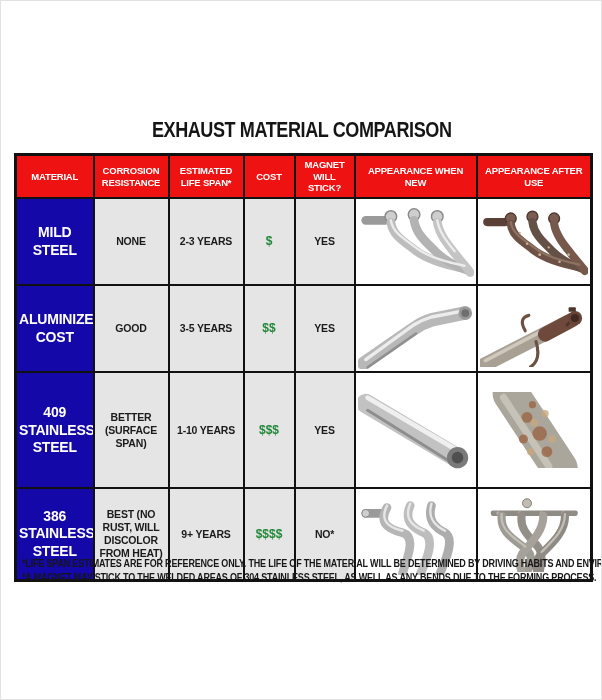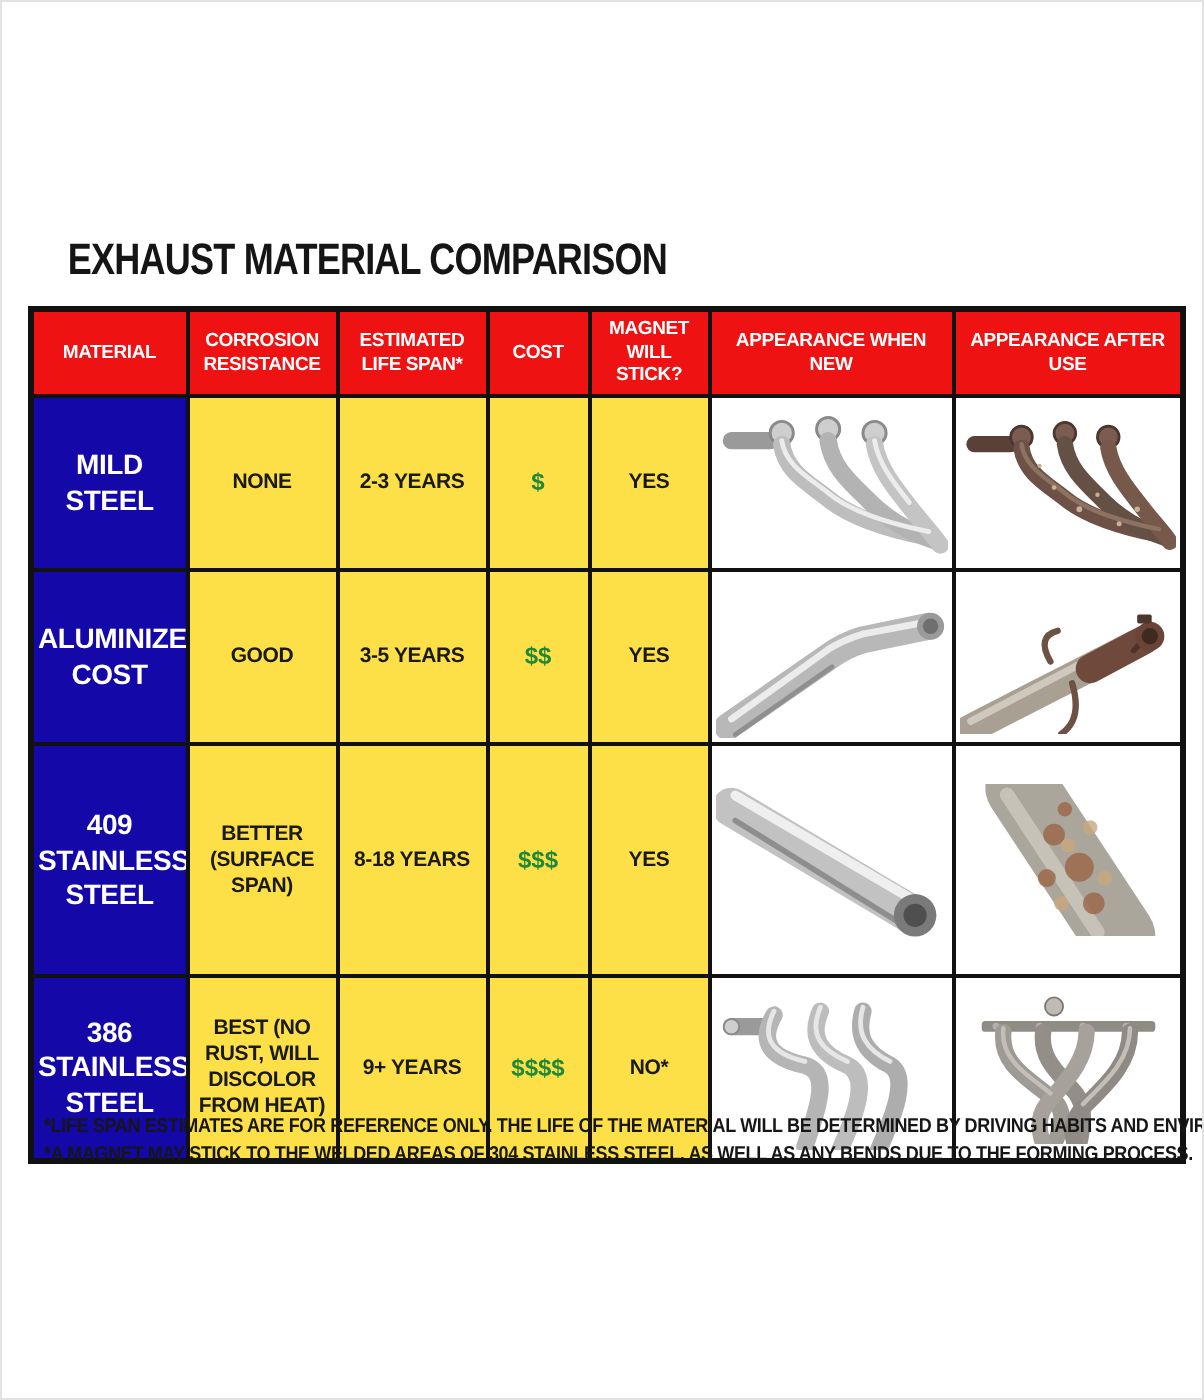--- a/index.html
+++ b/index.html
@@ -7,20 +7,21 @@
     width:602px;height:700px;
     background:#ffffff;
     position:relative;
     font-family:"Liberation Sans", sans-serif;
     box-sizing:border-box;
     border:1px solid #e2e2e2;
     overflow:hidden;
   }
   .title{
     position:absolute;top:116px;left:0;width:602px;
+    text-align:center;
     font-weight:bold;
     font-size:22px;
     color:#151515;
     letter-spacing:-0.5px;
   }
   .title span{display:inline-block;transform:scaleX(0.82);transform-origin:center;}
 
   table.cmp{
     position:absolute;left:13px;top:152px;
     border-collapse:collapse;
@@ -47,21 +48,21 @@
   }
   td.mat{
     background:var(--blue,#1508a8);
     color:#fff;
     font-weight:bold;
     font-size:14px;
     line-height:1.25;
     letter-spacing:-0.2px;
   }
   td.val{
-    background:#fde047;
+    background:#e5e5e5;
     color:#1a1a1a;
     font-weight:bold;
     font-size:10.5px;
     line-height:1.25;
     letter-spacing:-0.2px;
   }
   td.cost{
     color:var(--green,#218838);
     font-size:12px;
     letter-spacing:0;
@@ -182,21 +183,21 @@
         <circle cx="105" cy="30" r="8" fill="#6b4438"></circle>
         <circle cx="105" cy="30" r="4.5" fill="#3f2a22"></circle>
         <rect x="98" y="18" width="8" height="5" rx="1" fill="#4d372c"></rect>
       </svg>
     </td>
   </tr>
 
   <tr style="height:116px">
     <td class="mat">409 STAINLESS STEEL</td>
     <td class="val">BETTER (SURFACE SPAN)</td>
-    <td class="val">8-18 YEARS</td>
+    <td class="val">1-10 YEARS</td>
     <td class="val cost">$$$</td>
     <td class="val">YES</td>
     <td class="photo">
       <svg viewBox="0 0 120 84" preserveAspectRatio="xMidYMid meet">
         <g fill="none" stroke-linecap="round">
           <path d="M8,14 L102,70" stroke="#c2c2c2" stroke-width="20"></path>
           <path d="M10,8 L102,62" stroke="#efefef" stroke-width="5"></path>
           <path d="M10,21 L100,77" stroke="#8e8e8e" stroke-width="3"></path>
         </g>
         <circle cx="103" cy="70" r="11" fill="#7a7a7a"></circle>

